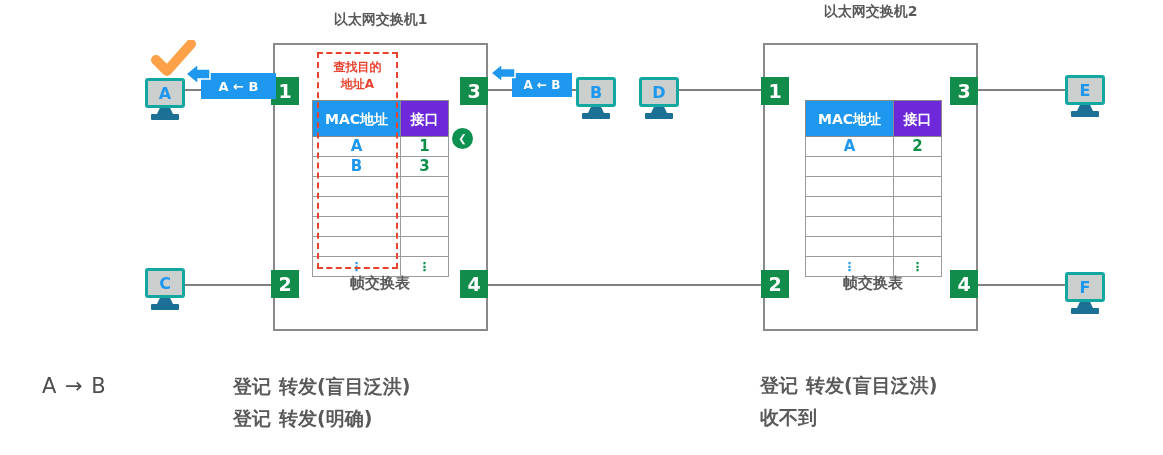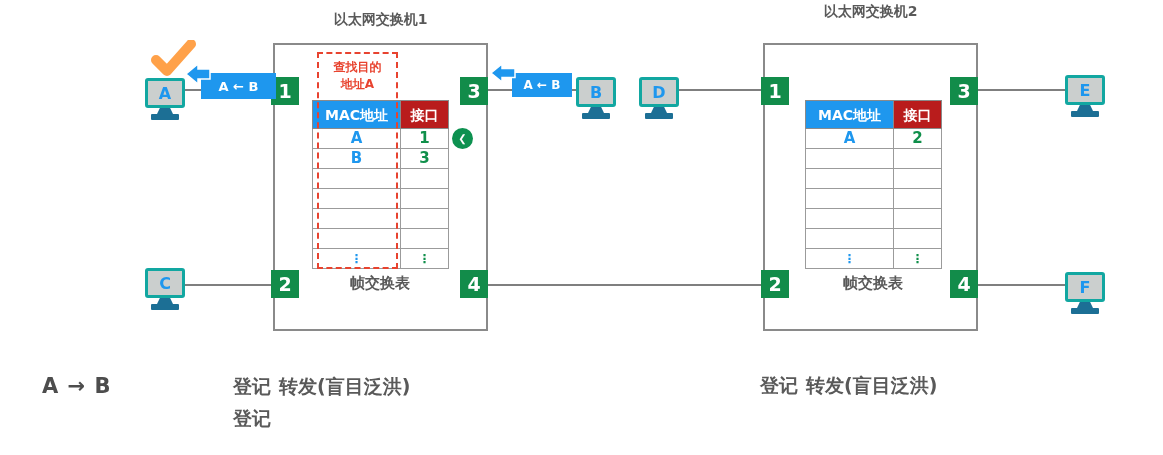--- a/index.html
+++ b/index.html
@@ -18,21 +18,21 @@
   .port { width:28px; height:28px; background:#128c4a; color:#ffffff; font-size:19px; font-weight:bold;
           display:flex; align-items:center; justify-content:center; }
 
   
   table.mac { border-collapse:collapse; table-layout:fixed; }
   table.mac td { border:1px solid #9b9b9b; text-align:center; height:20px; line-height:1;
                  font-weight:bold; font-size:15px; padding:0; }
   table.mac .col-mac { width:88px; }
   table.mac .col-if  { width:48px; }
   table.mac td.h-mac { background:#1e97ee; color:#ffffff; font-size:14px; height:28px; border-color:#8a8a8a; }
-  table.mac td.h-if  { background:#b91c1c; color:#ffffff; font-size:14px; height:28px; border-color:#8a8a8a; }
+  table.mac td.h-if  { background:#6d28d9; color:#ffffff; font-size:14px; height:36px; border-color:#8a8a8a; }
   table.mac td.c-mac { color:#1e97ee; }
   table.mac td.c-if  { color:#0f8f4a; }
   table.mac td.dots  { font-size:12px; letter-spacing:0; }
   .table-caption { width:136px; text-align:center; font-size:15px; font-weight:bold; color:#595959; }
 
   
   .lookup-box { width:81px; height:217px; border:2px dashed #e8432f; background:transparent; }
   .lookup-text { width:81px; text-align:center; color:#e8432f; font-size:12px; font-weight:bold; line-height:1.45; padding-top:5px; }
 
   
@@ -49,21 +49,21 @@
 
   
   .frame-tag { background:#1e97ee; color:#ffffff; font-weight:bold; font-size:13px;
                display:flex; align-items:center; justify-content:center; white-space:nowrap;margin-top:12px; }
 
   
   .back-circle { width:21px; height:21px; border-radius:50%; background:#0d9150; color:#ffffff;
                  display:flex; align-items:center; justify-content:center; font-size:10px; font-weight:bold; }
 
   
-  .flow-col { color:#4d4d4d; font-size:21px; font-weight:bold; line-height:32px; letter-spacing:1px; white-space:nowrap; }
+  .flow-col { color:#4d4d4d; font-size:21px; font-weight:normal; line-height:32px; letter-spacing:1px; white-space:nowrap; }
   .result-col { color:#595959; font-size:19px; font-weight:bold; line-height:32px; white-space:nowrap; }
   .result-line { display:flex; gap:8px; }
 </style>
 </head>
 <body>
 
 <div class="canvas">
 
   <div class="abs switch-title" style="left:273px; top:11px;">以太网交换机1</div>
   <div class="abs switch-title" style="left:763px; top:3px;">以太网交换机2</div>
@@ -237,23 +237,28 @@
     <div>A → B</div>
   </div>
 
   <div class="abs result-col" style="left:233px; top:370px;">
     <div class="result-line">
       <span>登记</span>
       <span>转发(盲目泛洪)</span>
     </div>
     <div class="result-line">
       <span>登记</span>
+      <span>转发(明确)</span>
     </div>
   </div>
 
   <div class="abs result-col" style="left:760px; top:369px;">
     <div class="result-line">
       <span>登记</span>
       <span>转发(盲目泛洪)</span>
     </div>
+    <div class="result-line">
+      <span>收不到</span>
+      <span></span>
+    </div>
   </div>
 
 </div>
 
 </body></html>

